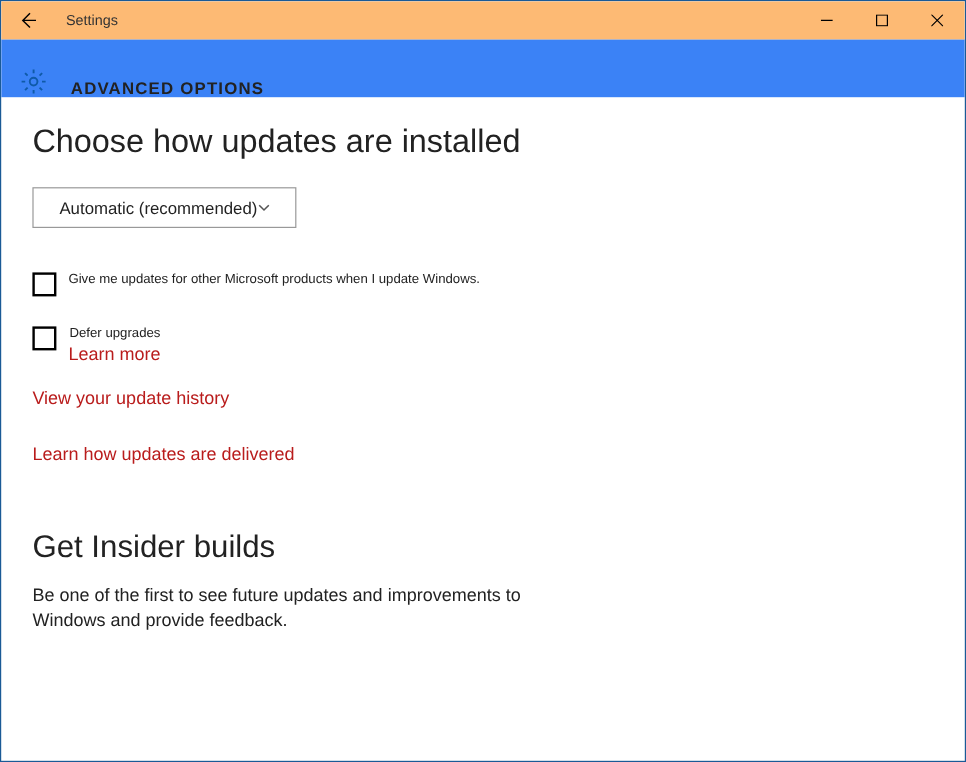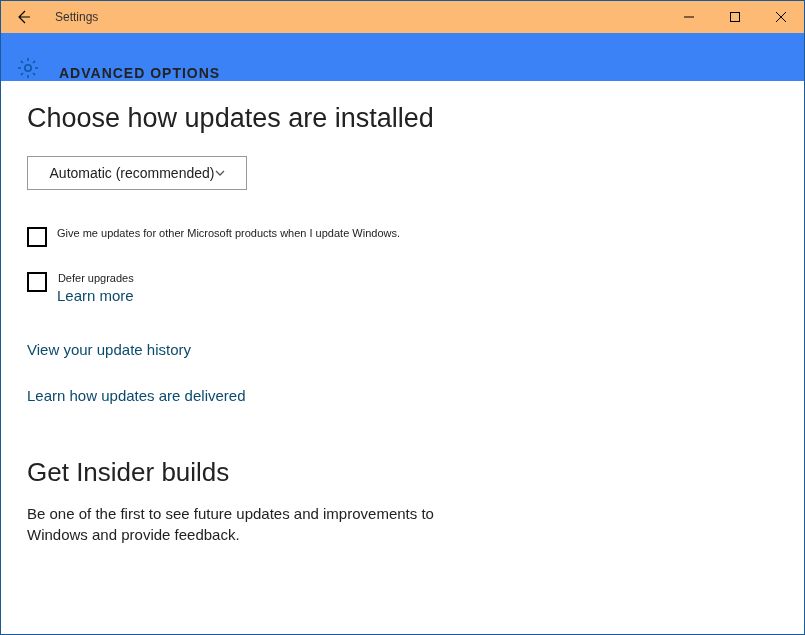--- a/index.html
+++ b/index.html
@@ -104,27 +104,27 @@
       flex-shrink: 0;
       margin-right: 10px;
       margin-top: 1px;
       cursor: pointer;
     }
     .cb-text {
       font-size: 11px;
       line-height: 1.3;
     }
     .link {
-      color: #0c4a6e;
+      color: #b91c1c;
       font-size: 15px;
       cursor: pointer;
       display: inline-block;
     }
     .link-inline { margin-top: 2px; }
-    .link-block { margin-top: 36px; }
+    .link-block { margin-top: 19px; }
     .link-block2 { margin-top: 28px; }
     h1.section2 {
       font-weight: 400;
       font-size: 26px;
       margin-top: 52px;
       margin-bottom: 16px;
     }
     .desc2 {
       font-size: 15px;
       max-width: 460px;

